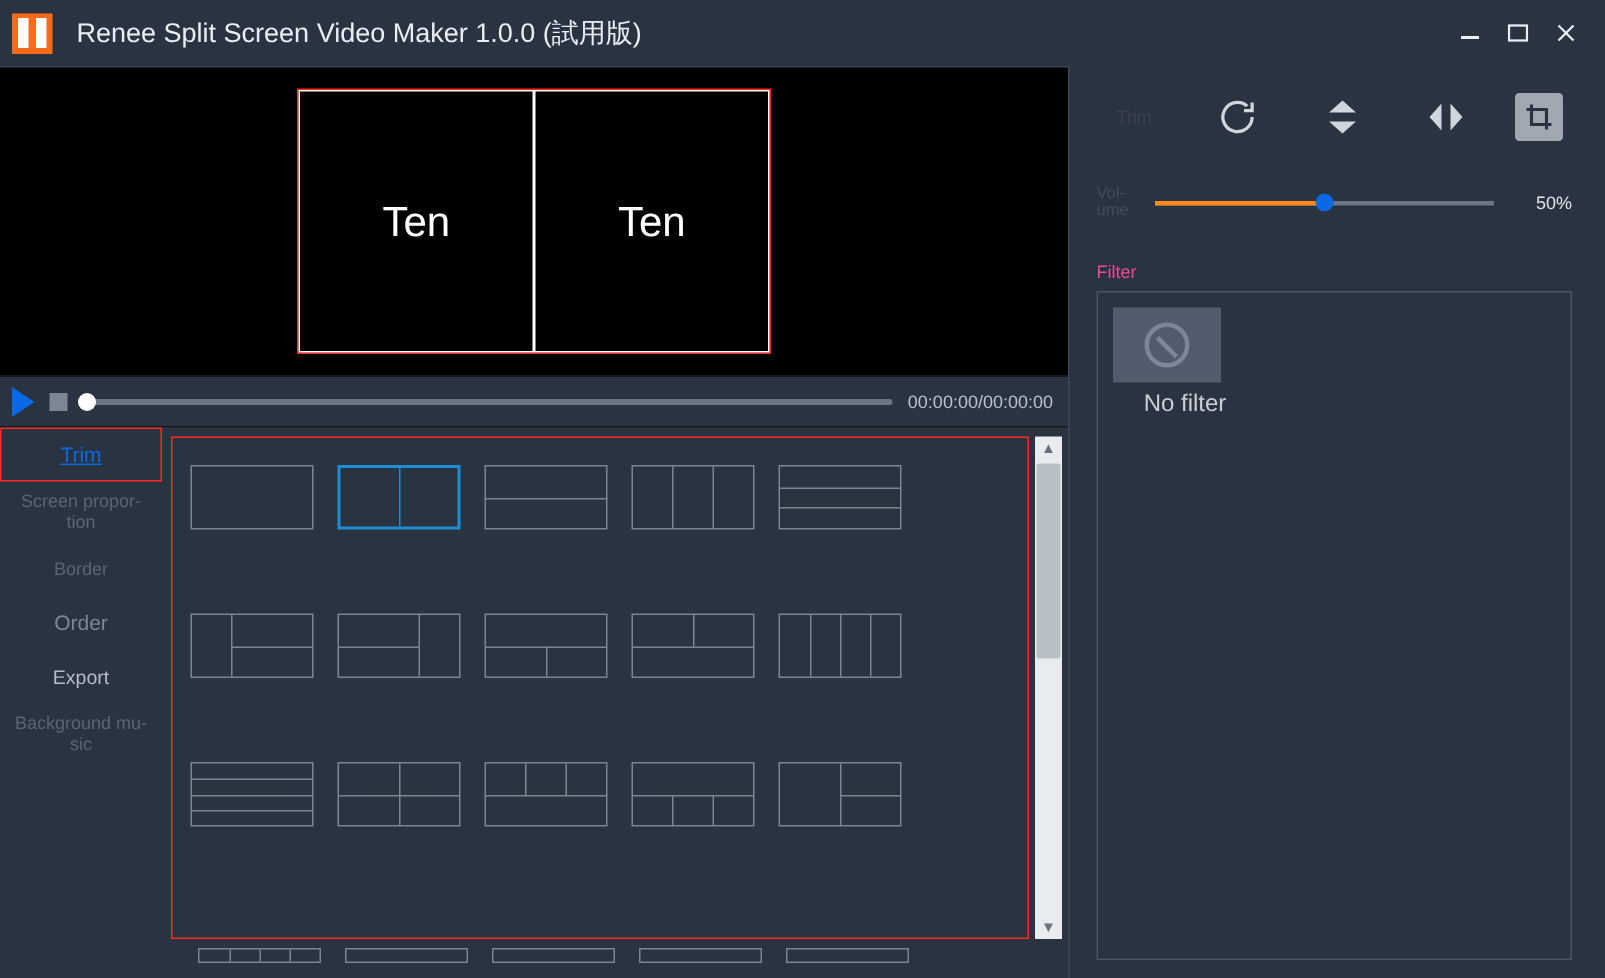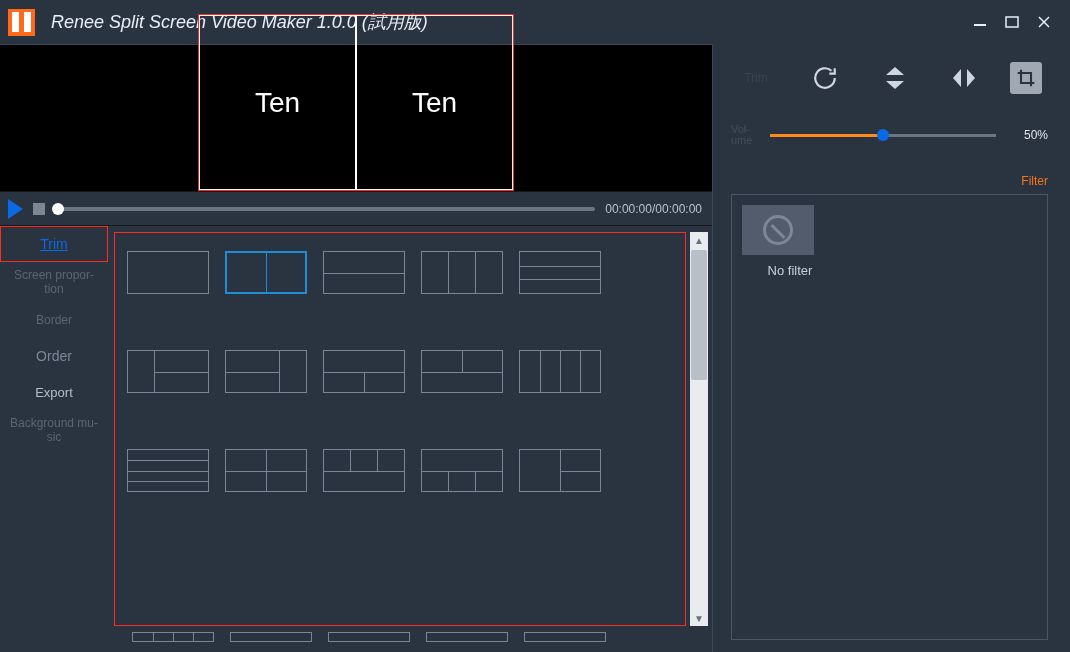--- a/index.html
+++ b/index.html
@@ -16,21 +16,20 @@
     background: #2a3340;
     display: flex;
     flex-direction: column;
   }
   .titlebar {
     height: 44px;
     background: #2a3340;
     display: flex;
     align-items: center;
     padding: 0 8px;
-    font-style: italic;
   }
   .titlebar .logo {
     width: 27px;
     height: 27px;
     background: #ff6a1a;
     margin-right: 16px;
     display: flex;
     align-items: center;
     justify-content: center;
     position: relative;
@@ -69,25 +68,25 @@
     display: flex;
     position: relative;
   }
   .left {
     flex: 1;
     display: flex;
     flex-direction: column;
   }
   .preview-area {
     background: #000;
-    height: 148px;
+    height: 207px;
     border-top: 1px solid #3b4758;
     border-bottom: 1px solid #15191f;
     display:flex;
-    align-items:flex-end;
+    align-items:center;
     justify-content:center;
     position:relative;
   }
   .preview-frame {
     width: 316px;
     height: 177px;
     border: 1px solid #ff2a1f;
     display:flex;
   }
   .preview-cell {
@@ -248,21 +247,21 @@
   }
   .vol-fill{
     position:absolute;left:0;top:0;bottom:0;width:50%;
     background:#ff8a1a;
   }
   .vol-thumb{
     position:absolute;left:calc(50% - 6px);top:-5px;
     width:12px;height:12px;border-radius:50%;background:#0a6ae6;
   }
   .vol-val{color:#dfe5ec;font-size:12px;width:34px;text-align:right;}
-  .filter-label{color:#f97316;font-size:12px;margin-bottom:6px;text-align:right;}
+  .filter-label{color:#ec4899;font-size:12px;margin-bottom:6px;}
   .filter-panel{
     flex:1;
     border:1px solid #4a5566;
     padding:10px;
   }
   .filter-item{
     width:80px;
     text-align:center;
     cursor:pointer;
   }
@@ -272,21 +271,21 @@
     margin-bottom:6px;
   }
   .nofilter-icon{
     width:30px;height:30px;border:3px solid #7d8797;border-radius:50%;
     position:relative;
   }
   .nofilter-icon::after{
     content:"";position:absolute;left:3px;right:3px;top:50%;
     height:3px;background:#7d8797;transform:rotate(45deg);transform-origin:center;
   }
-  .filter-item span{color:#c8cfd8;font-size:13px;margin-left:16px;}
+  .filter-item span{color:#c8cfd8;font-size:16px;margin-left:16px;}
 </style>
 </head>
 <body>
 
 <div class="window">
 
   <div class="titlebar">
     <div class="logo"></div>
     <div class="title">Renee Split Screen Video Maker 1.0.0 (試用版)</div>
     <div class="winbtns">

